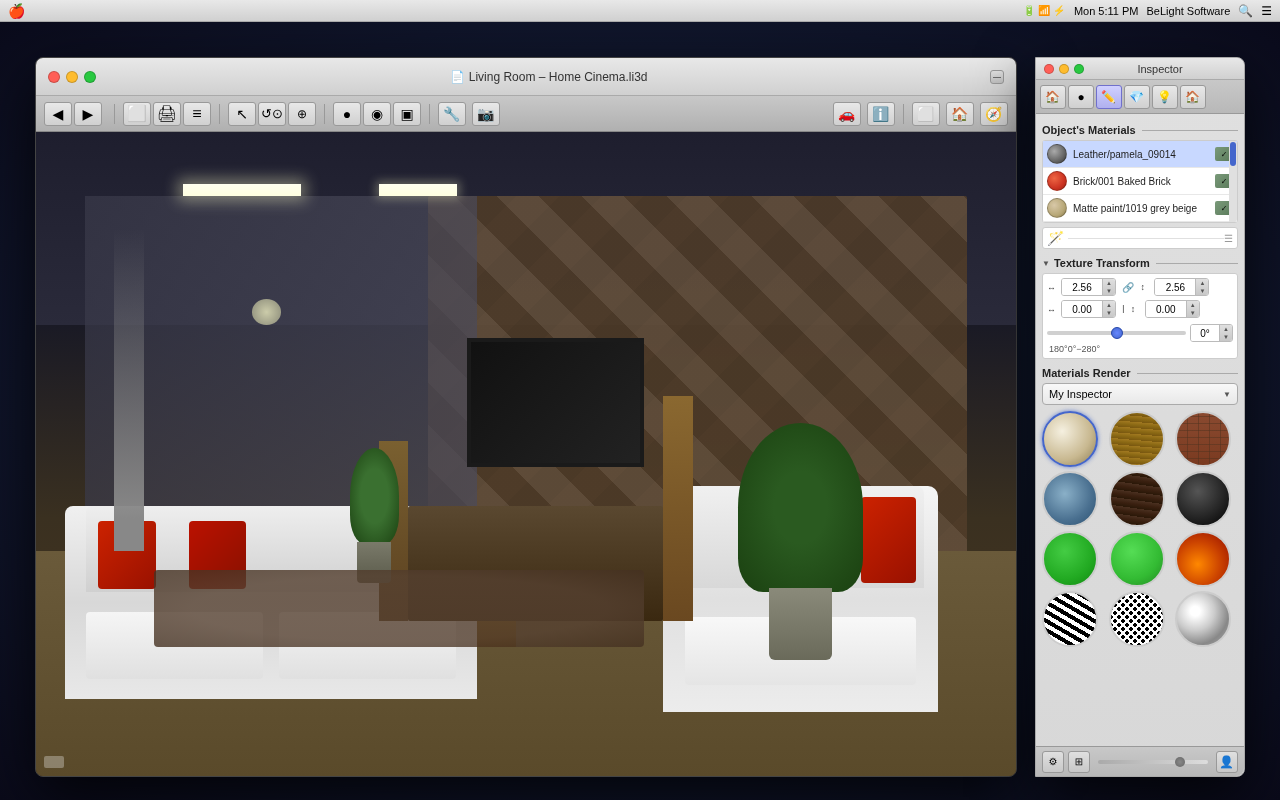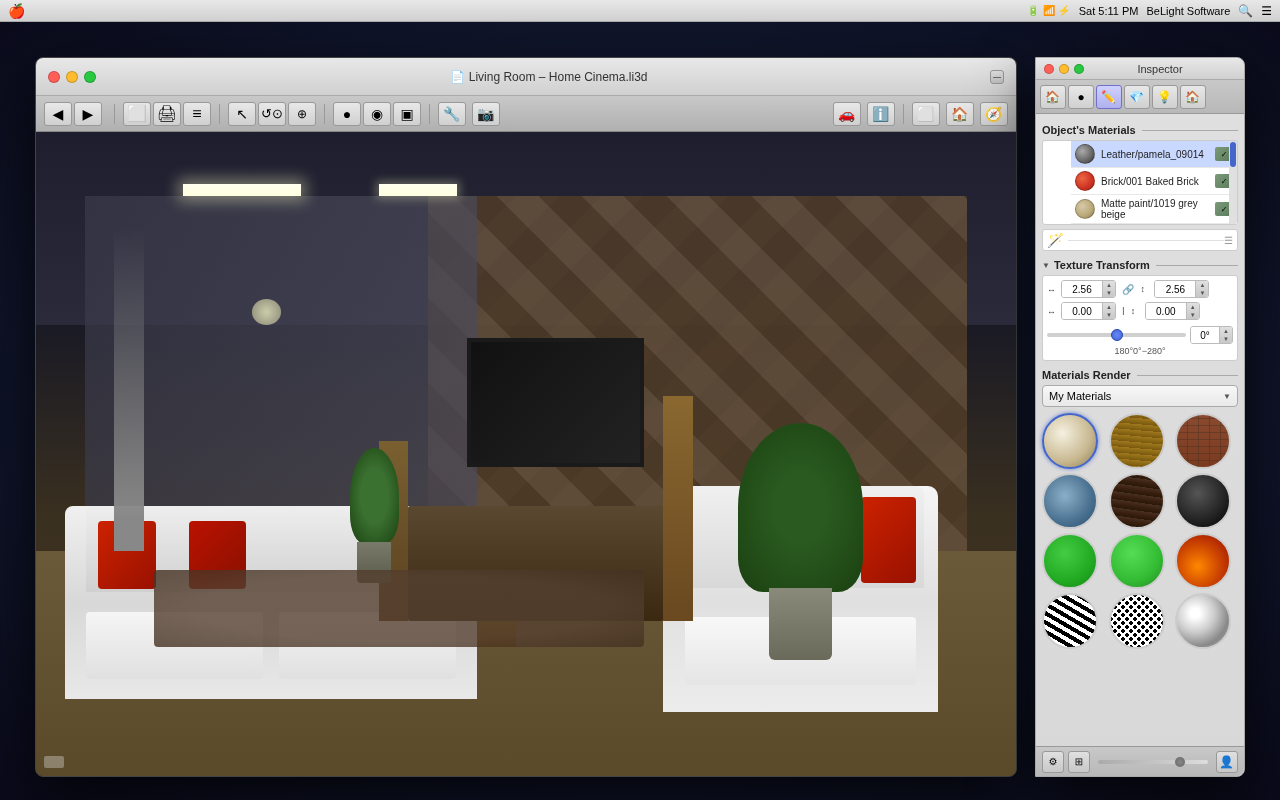--- a/index.html
+++ b/index.html
@@ -396,21 +396,20 @@
       margin-bottom: 4px;
       position: relative;
     }
     .material-item {
       display: flex;
       align-items: center;
       padding: 3px 4px;
       border-bottom: 1px solid #e8e8e8;
       cursor: pointer;
       font-size: 10px;
-      margin-left: 28px;
     }
     .material-item.selected { background: #c8d8ff; }
     .material-swatch {
       width: 20px;
       height: 20px;
       border-radius: 50%;
       margin-right: 6px;
       flex-shrink: 0;
       border: 1px solid rgba(0,0,0,0.2);
     }
@@ -559,21 +558,21 @@
       height: 16px;
       border: none;
       outline: none;
       font-size: 10px;
       text-align: center;
       background: #fff;
       padding: 0;
     }
     .slider-labels-row {
       display: flex;
-      justify-content: center;
+      justify-content: flex-start;
       padding: 0 2px;
     }
     .slider-end-label { font-size: 9px; color: #555; }
 
     
     .gallery-section { margin-bottom: 8px; }
     .gallery-dropdown {
       width: 100%;
       height: 22px;
       background: linear-gradient(to bottom, #f8f8f8, #e8e8e8);
@@ -735,21 +734,21 @@
     ::-webkit-scrollbar-track { background: #ddd; }
     ::-webkit-scrollbar-thumb { background: #aaa; border-radius: 3px; }
   </style>
 </head>
 <body>
 
 <div class="menubar">
   <span class="menubar-apple">🍎</span>
   <div class="menubar-right">
     <span style="font-size:10px;">🔋 📶 ⚡</span>
-    <span>Sat 5:11 PM</span>
+    <span>Mon 5:11 PM</span>
     <span>BeLight Software</span>
     <span style="font-size:12px;">🔍</span>
     <span style="font-size:12px;">☰</span>
   </div>
 </div>
 
 <div class="desktop">
   <div class="desktop-layout">
 
     <div class="main-window">
@@ -1057,21 +1056,21 @@
           </div>
         </div>
 
         <div class="gallery-section">
           <div class="section-header">
             <span class="section-title">Materials Render</span>
             <div class="section-line"></div>
           </div>
 
           <div class="gallery-dropdown">
-            <span>My Materials</span>
+            <span>My Inspector</span>
             <span class="gallery-dropdown-arrow">▼</span>
           </div>
 
           <div class="gallery-grid">
             <div class="gallery-item selected mat-cream"></div>
             <div class="gallery-item mat-wood-light"></div>
             <div class="gallery-item mat-brick"></div>
             <div class="gallery-item mat-water"></div>
             <div class="gallery-item mat-dark-wood"></div>
             <div class="gallery-item mat-black"></div>

